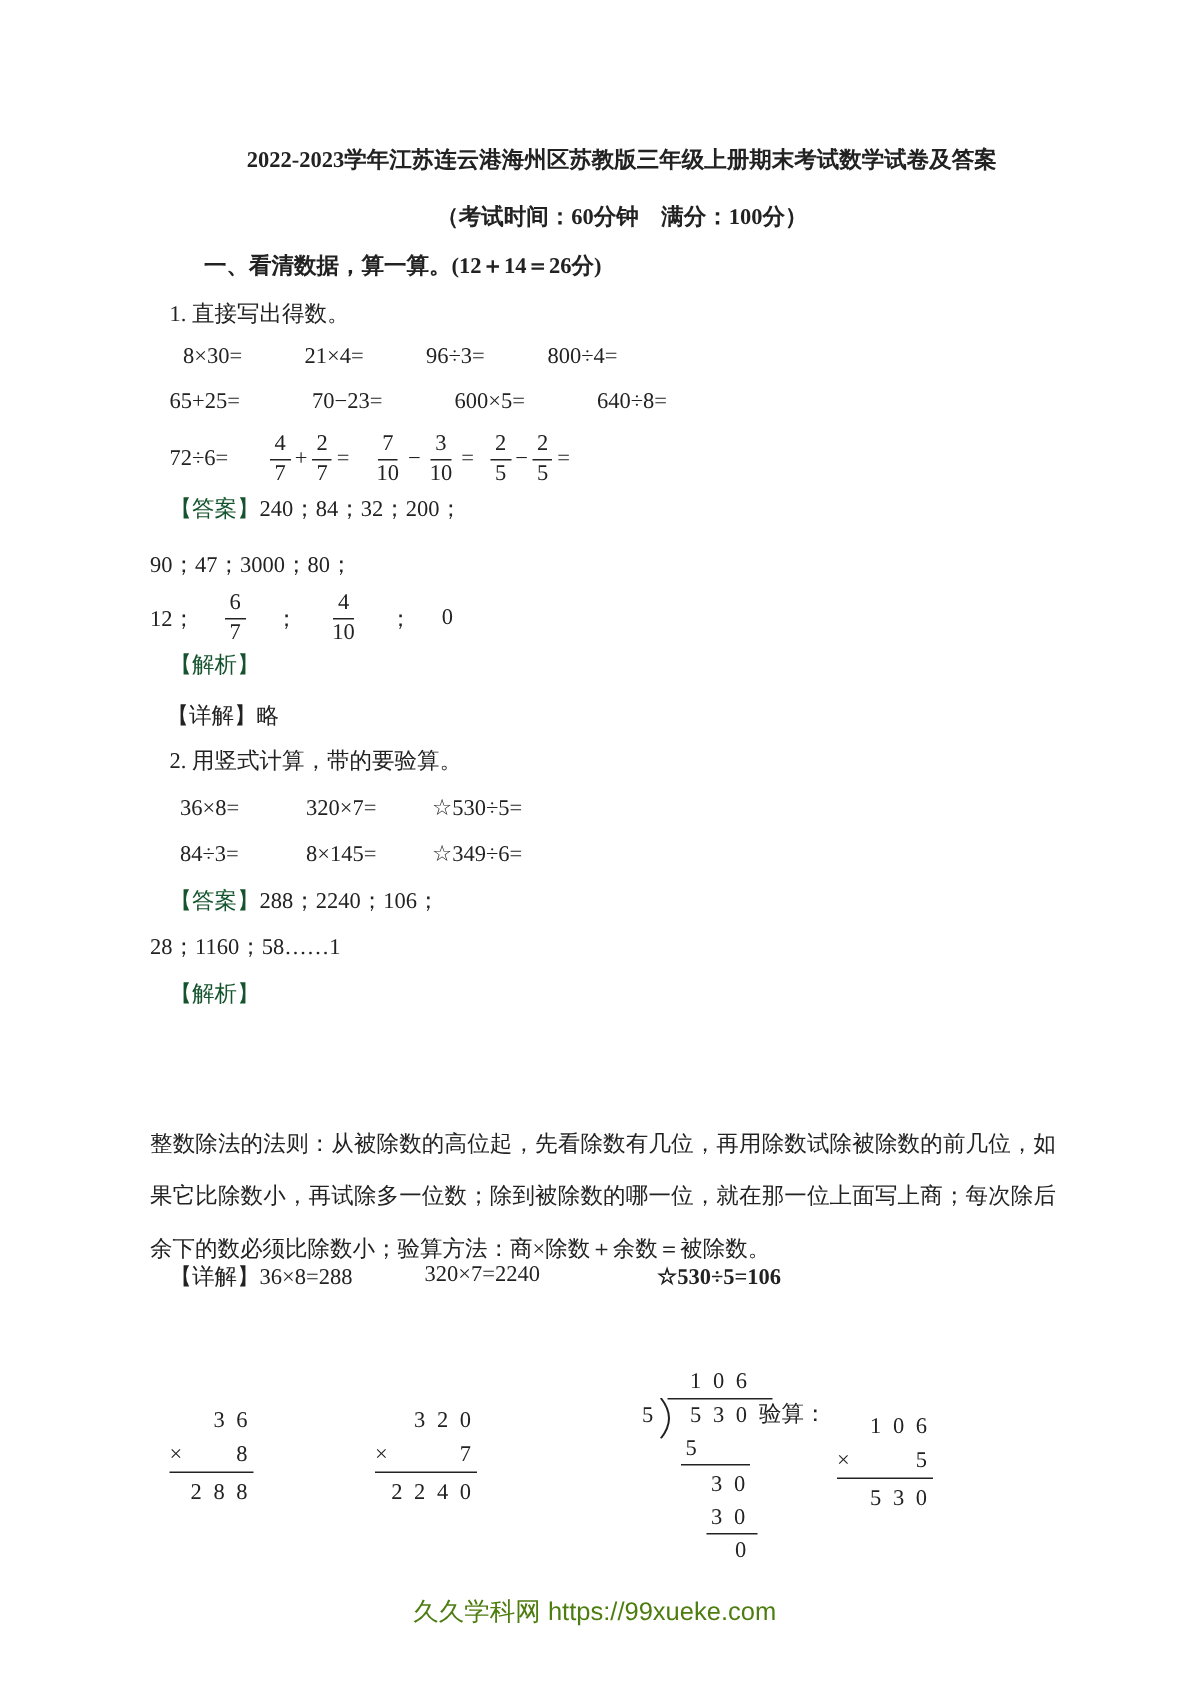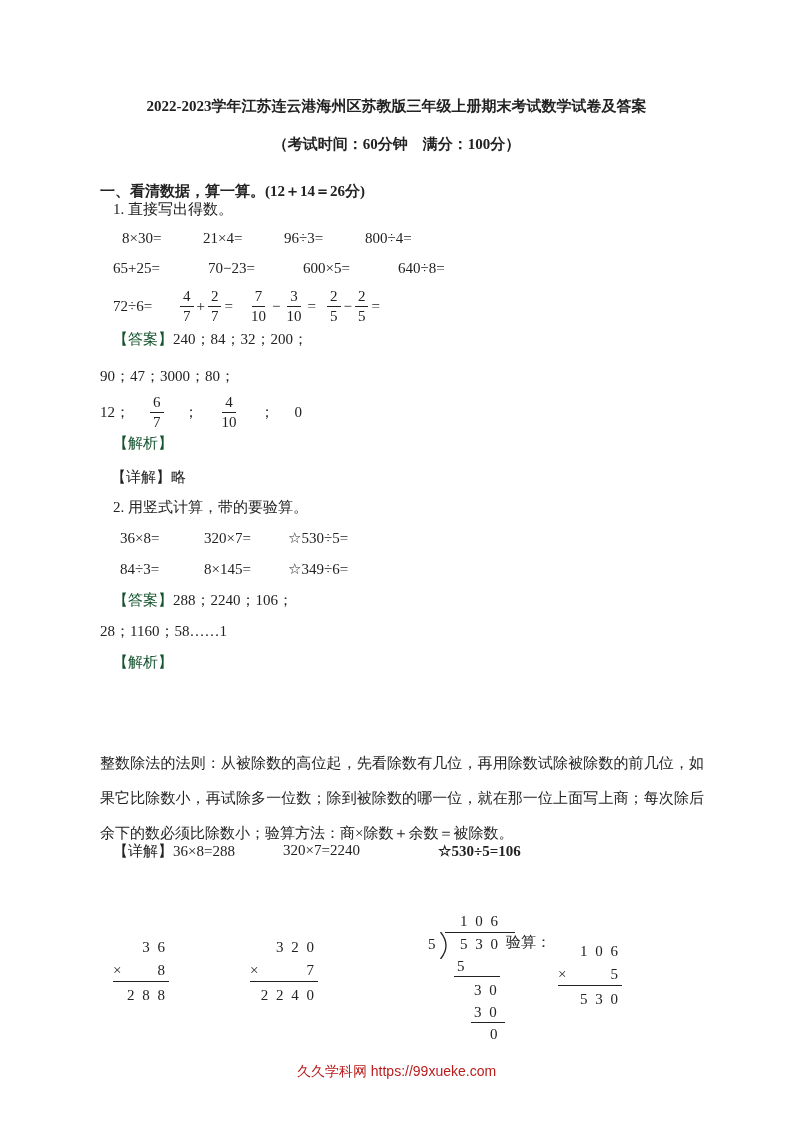--- a/index.html
+++ b/index.html
@@ -5,21 +5,21 @@
   * { margin:0; padding:0; box-sizing:border-box; }
   html,body { background:#ffffff; }
   body {
     width:793px; height:1122px;
     font-family:"Liberation Serif","DejaVu Serif",serif;
     color:#222222;
   }
   .page { position:relative; width:793px; height:1122px; background:#ffffff; overflow:hidden; }
   .abs { position:absolute; }
   .center { left:0; width:793px; text-align:center; }
-  .bold { font-weight:bold; }
+  .bold { font-weight:bold;padding-left:36px; }
   .fs { font-size:15px; }
   .blue { color:#14532d; }
 
   
   .eqrow { white-space:nowrap; }
   .eq { display:inline-block; }
   .w81 { width:81px; }
   .w95 { width:95px; }
   .w84 { width:84px; }
 
@@ -37,31 +37,31 @@
   .colmult .cm-top { height:22px; text-align:right; padding-right:2px; padding-top:3px; }
   .colmult .cm-mid { height:23px; display:flex; justify-content:space-between; align-items:flex-start;
                      border-bottom:1.3px solid #222; padding-right:2px; padding-top:4px; }
   .colmult .cm-res { height:24px; text-align:right; padding-right:2px; padding-top:6px; }
   .hline { border-top:1.3px solid #222; height:0; }
 
   .division { width:110px; height:130px; }
 
   .check-label { font-size:15px; }
 
-  .footer { color:#b91c1c; font-family:"Liberation Sans","DejaVu Sans",sans-serif; font-size:14px; }
+  .footer { color:#4d7c0f; font-family:"Liberation Sans","DejaVu Sans",sans-serif; font-size:17px; }
 </style>
 </head>
 <body>
 
 <div class="page">
 
   <div class="abs center bold" style="top:97px; font-size:15px;">2022-2023学年江苏连云港海州区苏教版三年级上册期末考试数学试卷及答案</div>
   <div class="abs center bold" style="top:135px; font-size:15px;">（考试时间：60分钟　满分：100分）</div>
 
-  <div class="abs bold fs" style="left:100px; top:168px;margin-top:14px;">一、看清数据，算一算。(12＋14＝26分)</div>
+  <div class="abs bold fs" style="left:100px; top:168px;">一、看清数据，算一算。(12＋14＝26分)</div>
 
   <div class="abs fs" style="left:113px; top:200px;">1. 直接写出得数。</div>
 
   <div class="abs fs eqrow" style="left:122px; top:230px;">
     <span class="eq w81">8×30=</span><span class="eq w81">21×4=</span><span class="eq w81">96÷3=</span><span class="eq">800÷4=</span>
   </div>
 
   <div class="abs fs eqrow" style="left:113px; top:260px;">
     <span class="eq w95">65+25=</span><span class="eq w95">70−23=</span><span class="eq w95">600×5=</span><span class="eq">640÷8=</span>
   </div>

